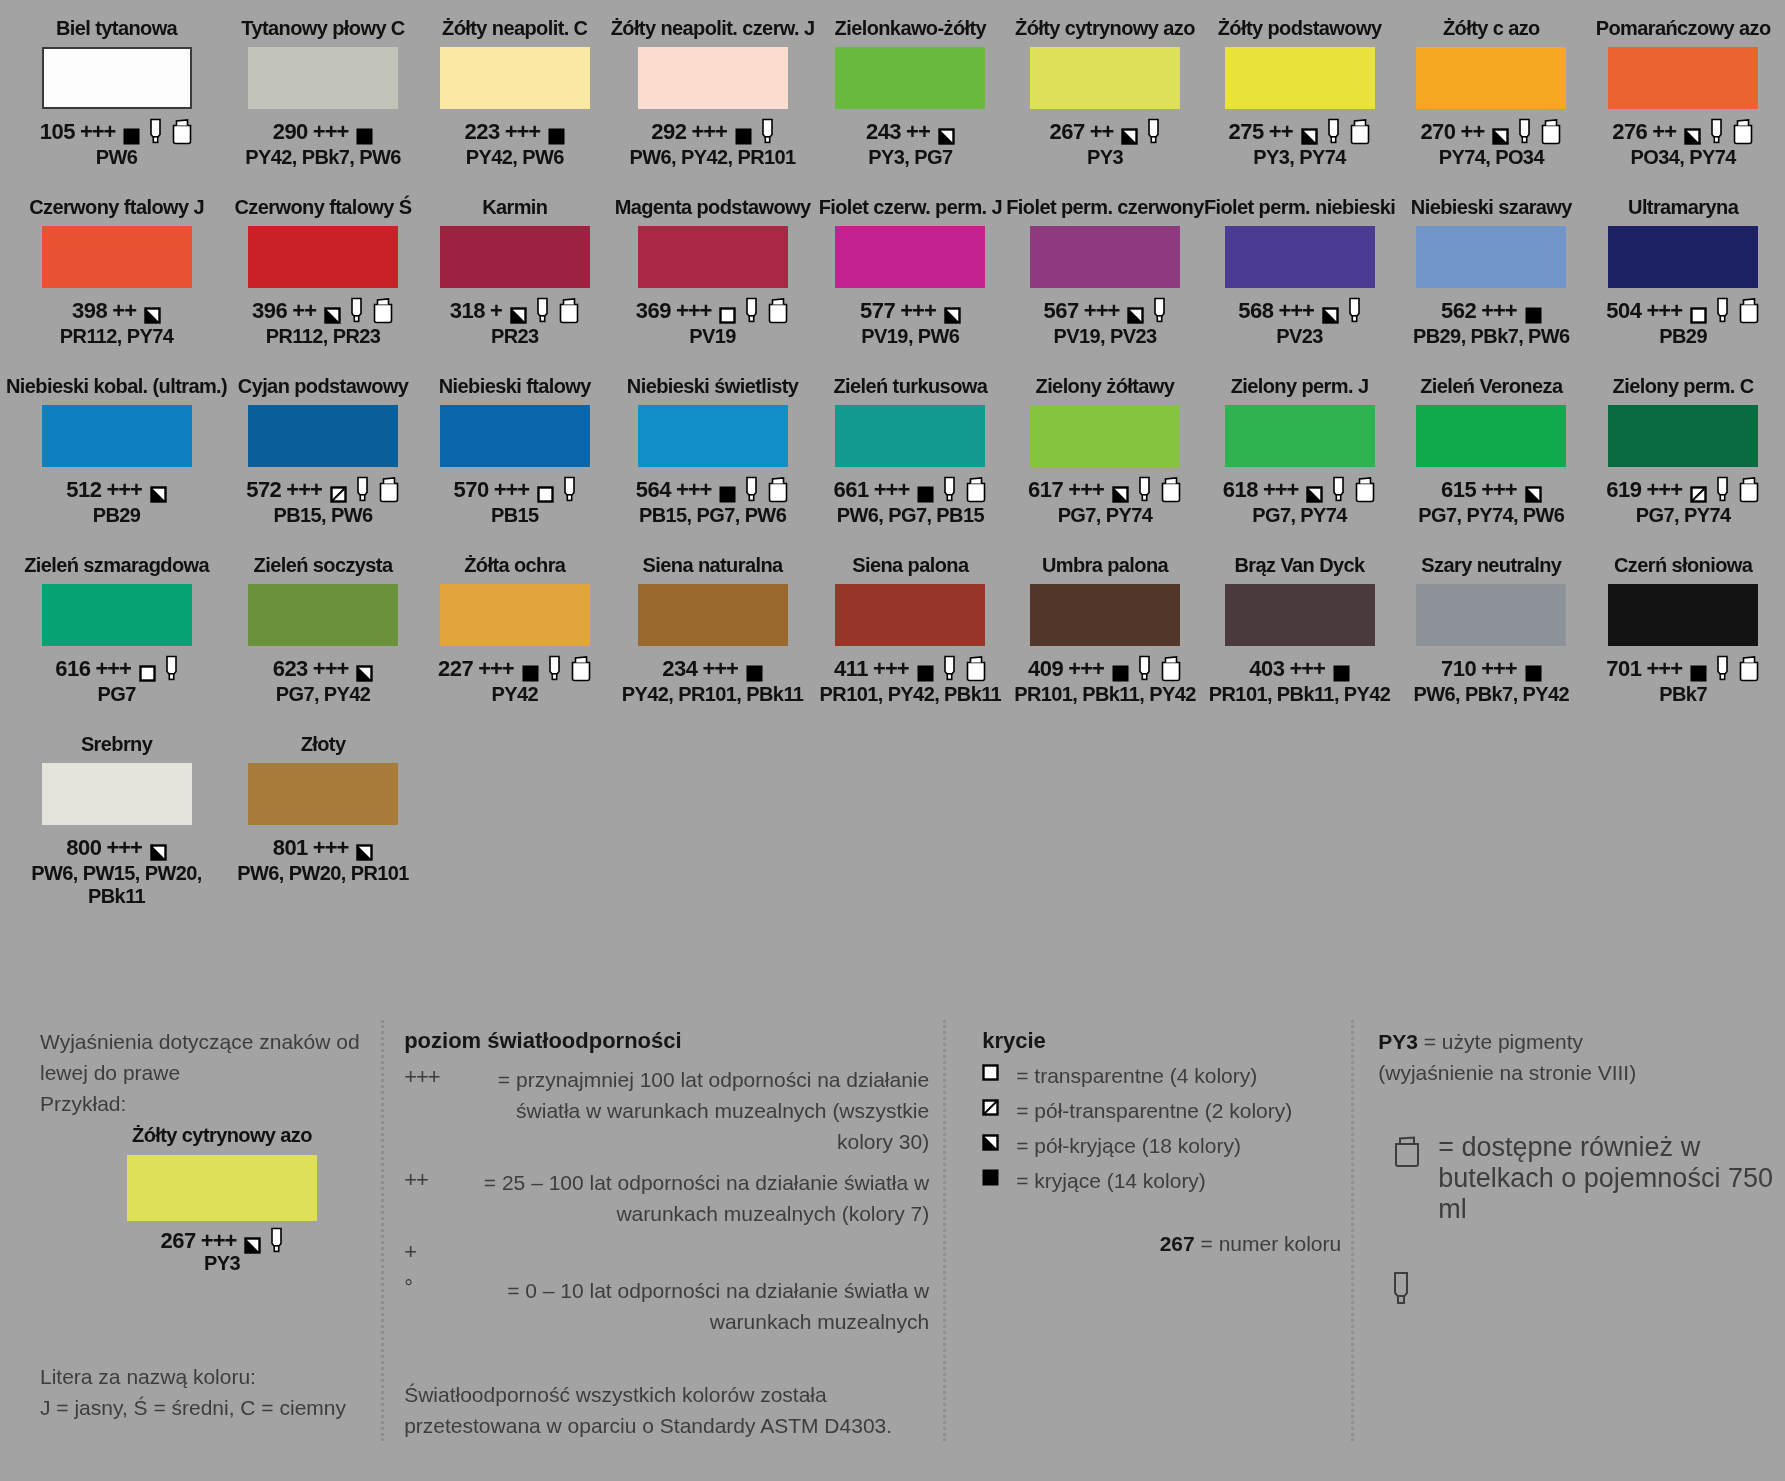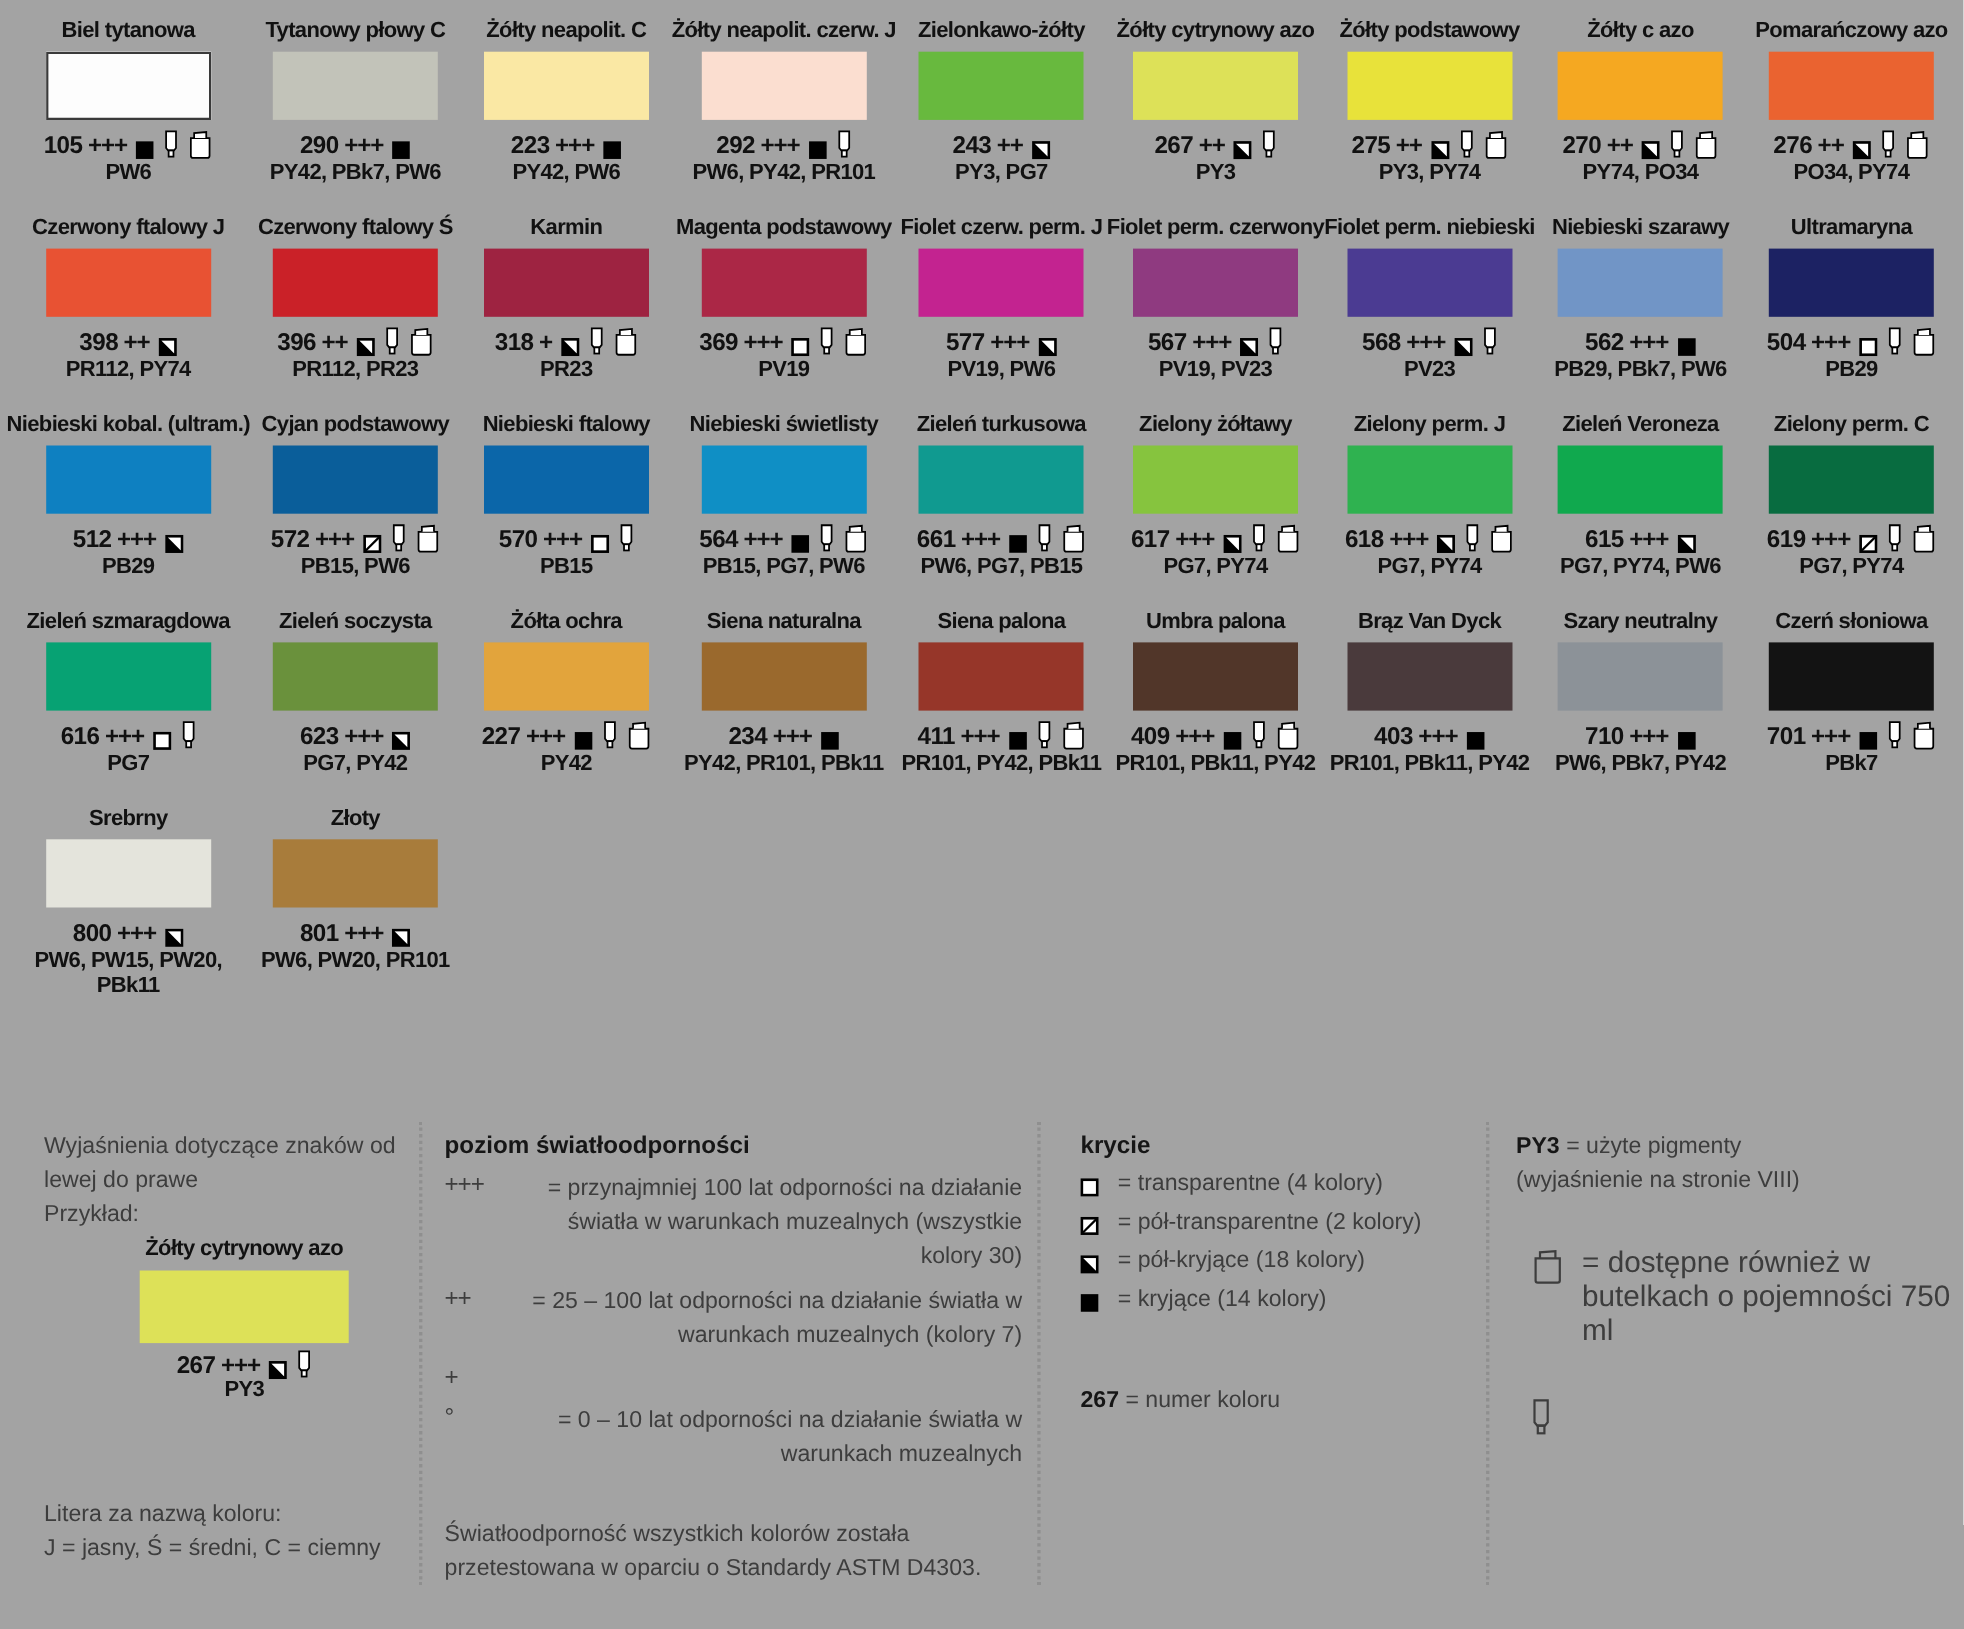--- a/index.html
+++ b/index.html
@@ -32,24 +32,24 @@
   .example{margin-left:72px;margin-top:4px;width:220px;display:flex;flex-direction:column;align-items:center;}
   .example .swatch{width:190px;height:66px;}
   .example .cell-name{margin-bottom:8px;}
   .example .meta{margin-top:5px;}
   .example .pigments{margin-top:-2px;}
   .letterblock{margin-top:86px;}
   .lf-item{display:grid;grid-template-columns:56px 1fr;margin-bottom:10px;}
   .lf-item .sym{font-size:22px;color:#3d3d3d;letter-spacing:-1px;}
   .lf-item .txt{font-size:21px;line-height:31px;color:#3d3d3d;padding-left:24px;text-indent:-24px;text-align:right;}
   .lf-note{font-size:21px;line-height:31px;color:#3d3d3d;margin-top:42px;}
-  .kr-item{display:flex;align-items:flex-end;margin-bottom:11px;}
+  .kr-item{display:flex;align-items:flex-start;margin-bottom:11px;}
   .kr-item .opsym{display:inline-flex;width:34px;}
   .kr-item .txt{font-size:21px;color:#3d3d3d;}
-  .numline{margin-top:68px;font-size:21px;color:#3d3d3d;}
+  .numline{margin-top:39px;font-size:21px;color:#3d3d3d;text-align:right;}
   .numline b{color:#161616;font-size:21px;}
   .pline{font-size:21px;line-height:31px;color:#3d3d3d;}
   .pline b{color:#161616;}
   .avail{display:flex;margin-top:44px;padding-left:14px;}
   .avail .ico{width:46px;flex:0 0 46px;display:flex;padding-top:2px;}
   .avail .txt{font-size:27px;line-height:31px;color:#3d3d3d;}
 </style>
 </head>
 <body>
 

